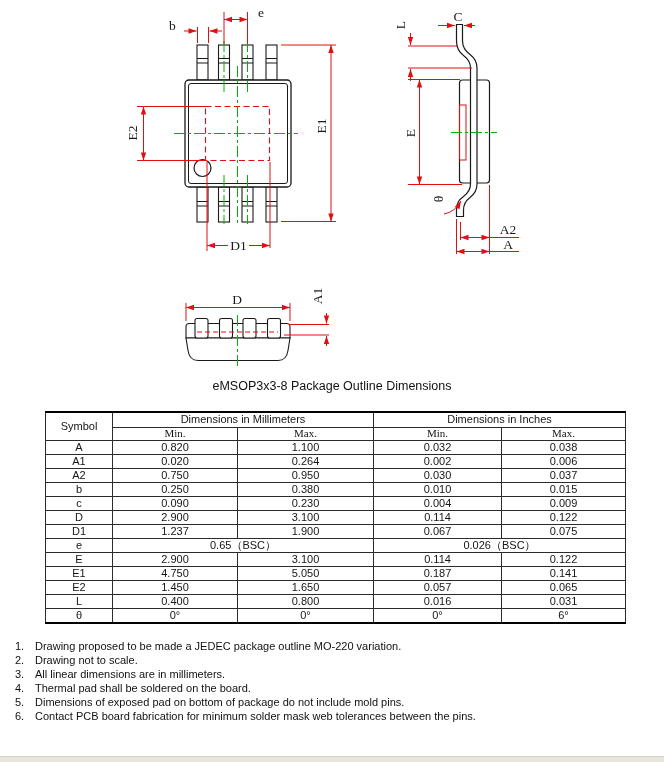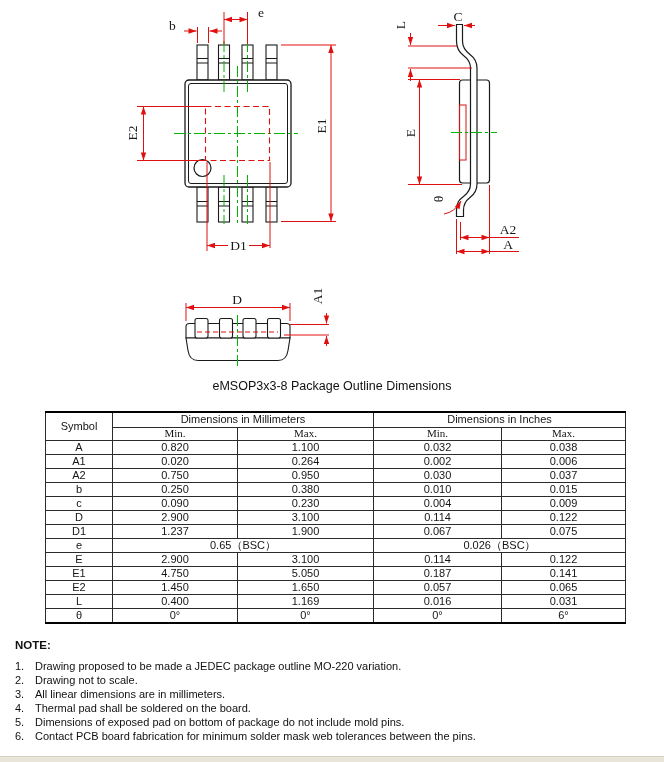--- a/index.html
+++ b/index.html
@@ -287,36 +287,35 @@
     <tr>
       <td>E2</td>
       <td>1.450</td>
       <td>1.650</td>
       <td>0.057</td>
       <td>0.065</td>
     </tr>
     <tr>
       <td>L</td>
       <td>0.400</td>
-      <td>1.169</td>
+      <td>0.800</td>
       <td>0.016</td>
       <td>0.031</td>
     </tr>
     <tr>
       <td>θ</td>
       <td>0°</td>
       <td>0°</td>
       <td>0°</td>
       <td>6°</td>
     </tr>
   </tbody>
     </table>
 
   <div class="note-block">
-    <div class="note-heading">NOTE:</div>
     <div class="note-item">
       <span class="note-num">1.</span>
       <span class="note-text">Drawing proposed to be made a JEDEC package outline MO-220 variation.</span>
     </div>
     <div class="note-item">
       <span class="note-num">2.</span>
       <span class="note-text">Drawing not to scale.</span>
     </div>
     <div class="note-item">
       <span class="note-num">3.</span>

